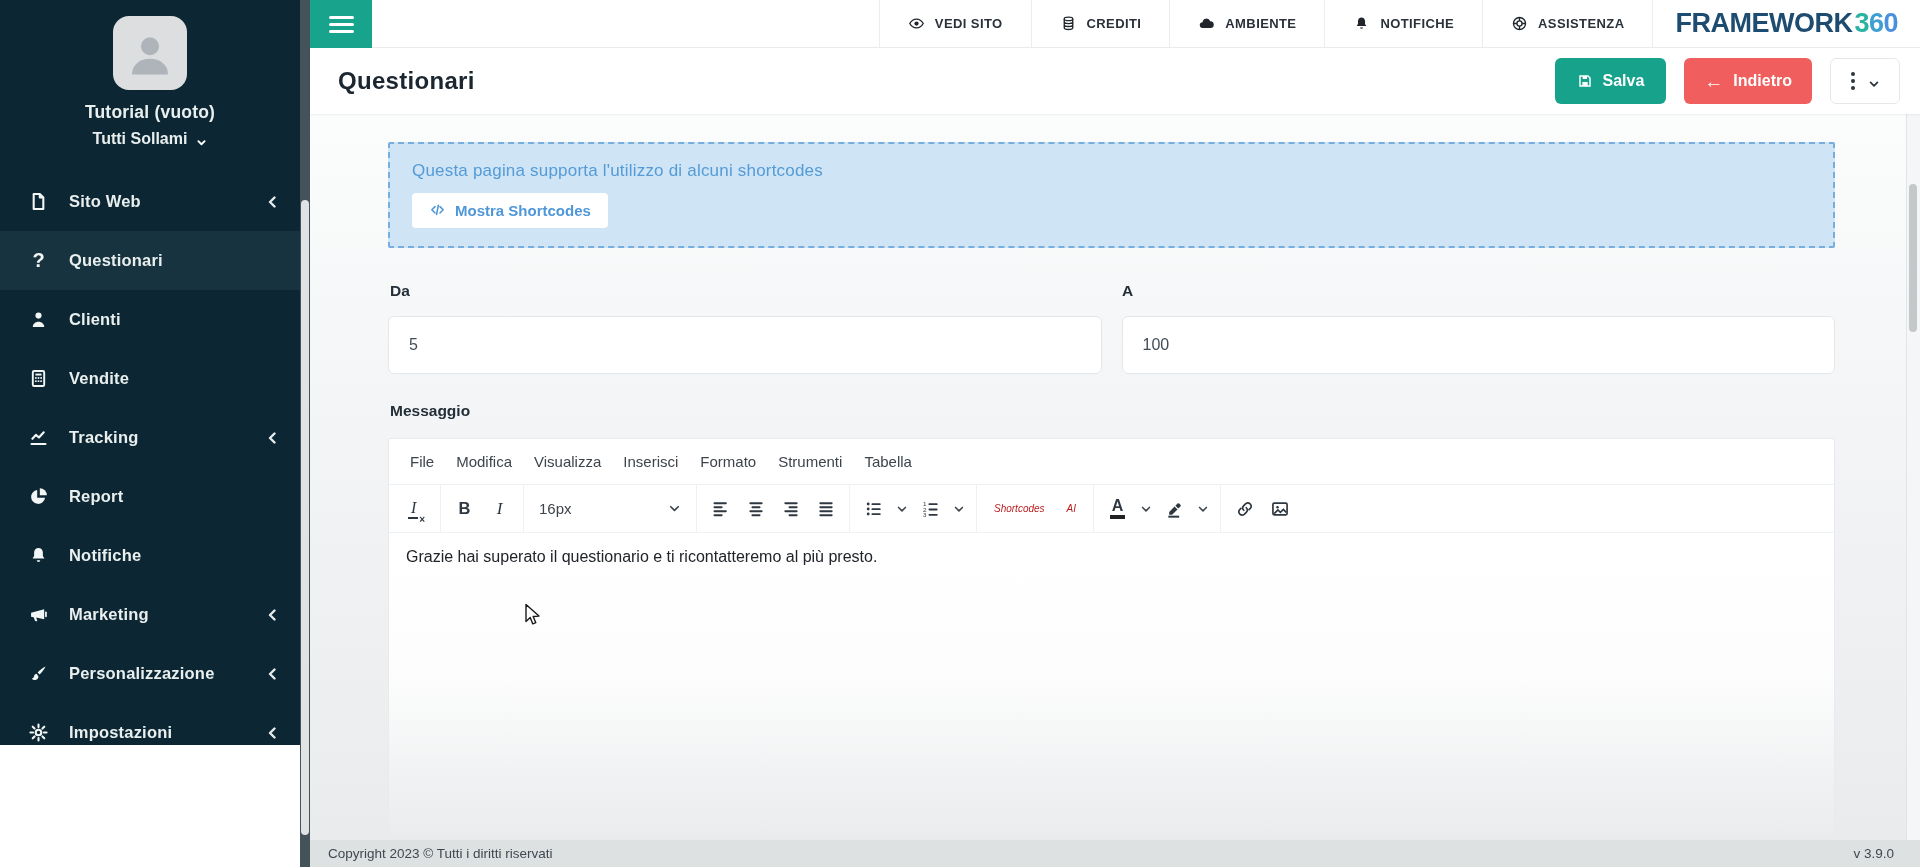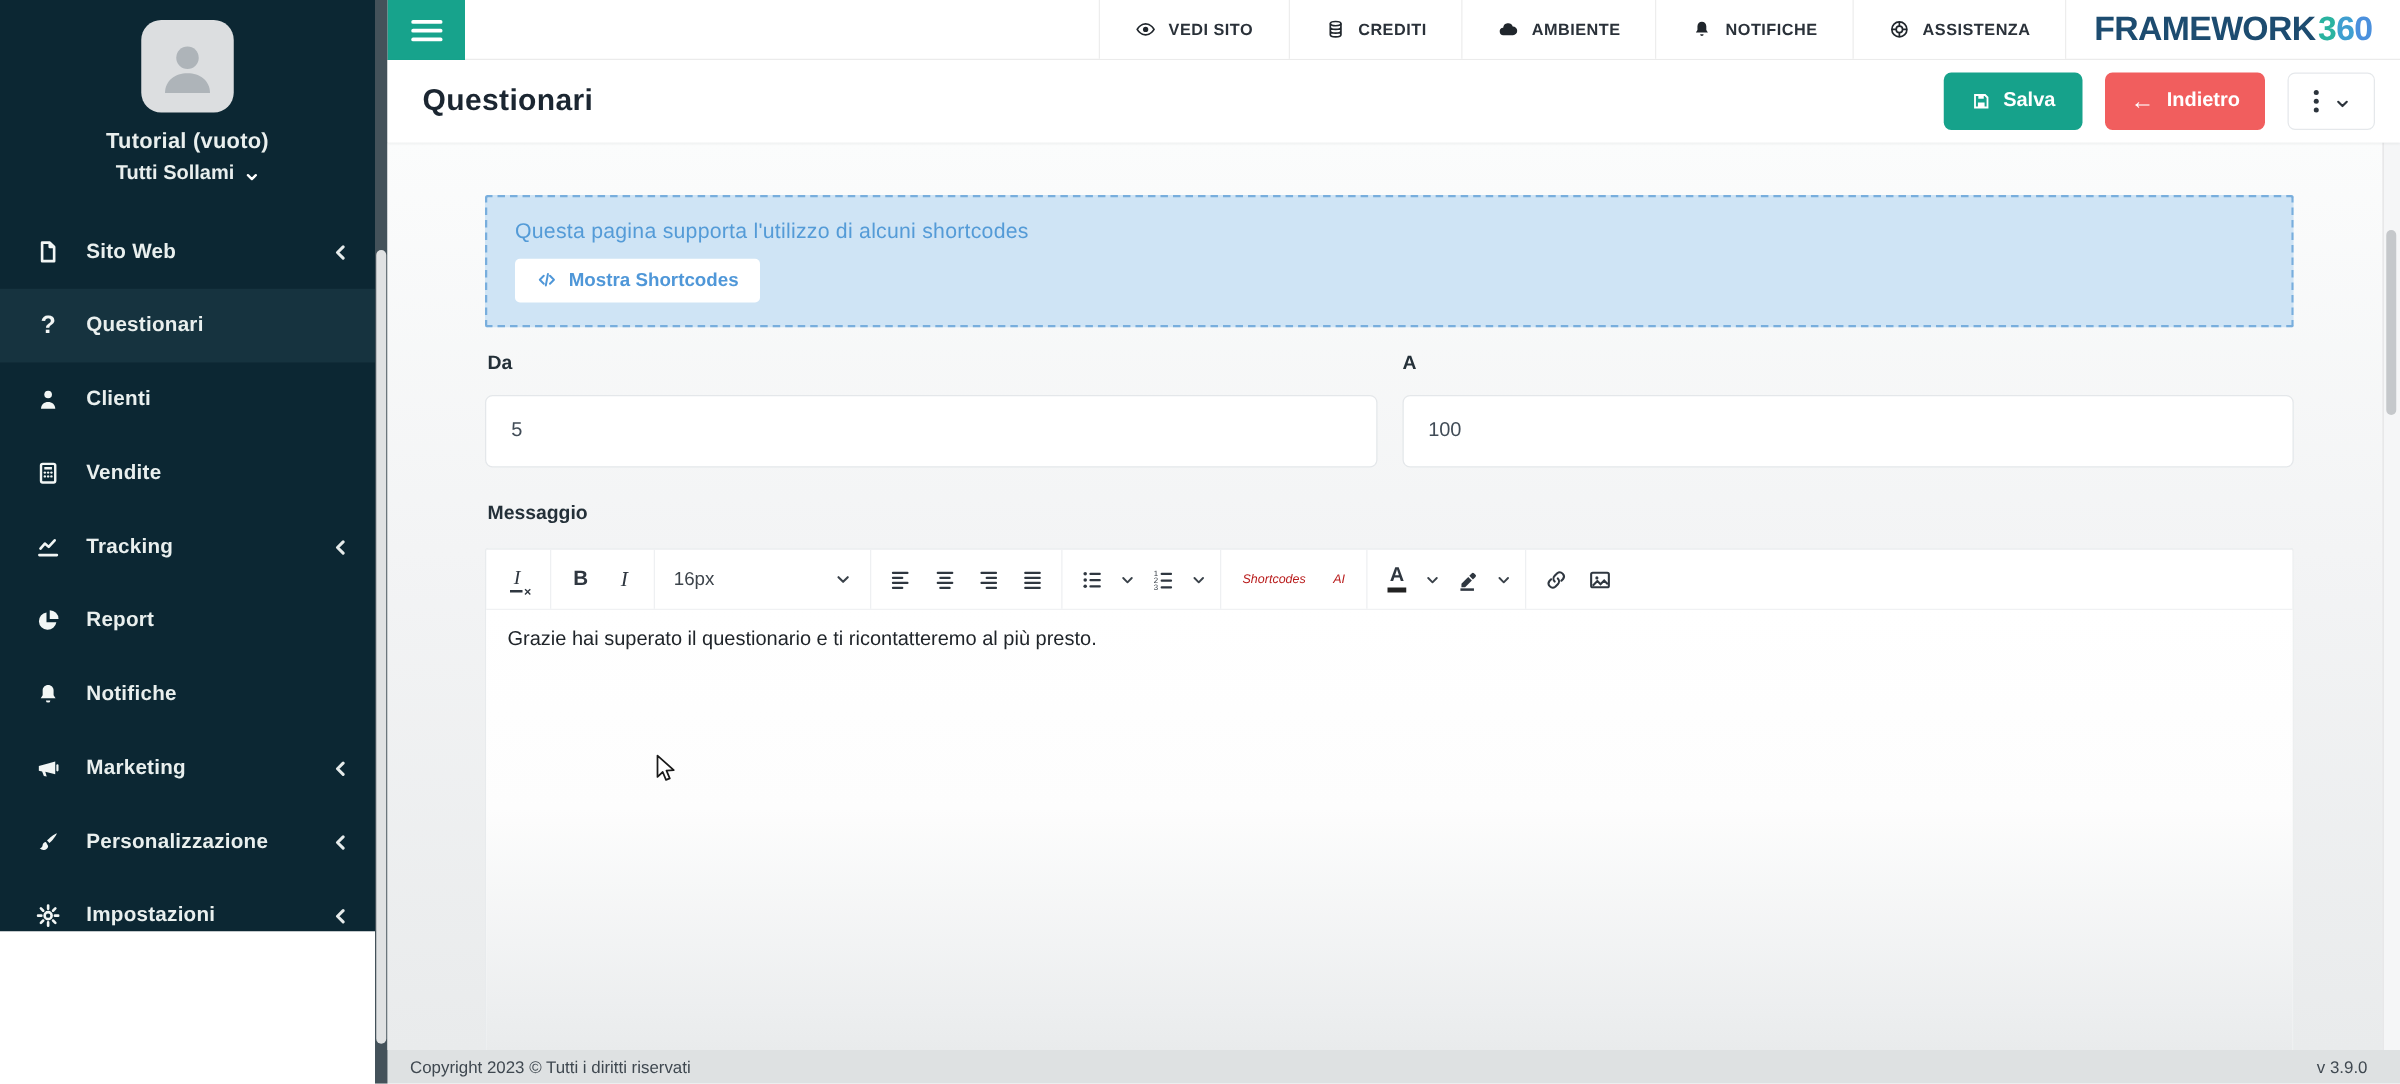--- a/index.html
+++ b/index.html
@@ -63,21 +63,21 @@
   .btn-more { background:#fff; border:1px solid #e5e8eb; width:70px; justify-content:center;
     gap:13px; color:#2c343c; }
   .dots { display:flex; flex-direction:column; gap:3px; }
   .dots i { width:4px; height:4px; border-radius:50%; background:#2c343c; }
   .btn-more .icon { width:12px; height:12px; }
 
   
   .content { position:relative; height:726px; flex:0 0 726px;
     background:linear-gradient(180deg,#fbfcfc 0%,#f3f4f5 45%,#e9ebec 100%); }
 
-  .info-box { position:absolute; left:78px; top:42px; width:1447px; height:106px;
+  .info-box { position:absolute; left:78px; top:28px; width:1447px; height:106px;
     background:#cfe4f5; border:2px dashed #78aedd; border-radius:2px; padding:17px 22px; }
   .info-text { color:#549bd7; font-size:17px; font-weight:500; letter-spacing:.2px; }
   .info-btn { margin-top:12px; display:inline-flex; align-items:center; gap:9px; background:#fff;
     border:none; border-radius:4px; padding:9px 17px; color:#4f97d8; font-size:15px;
     font-weight:700; cursor:pointer; font-family:"Liberation Sans", sans-serif; }
   .info-btn .icon { width:17px; height:17px; }
 
   .fld-label { position:absolute; font-size:15.5px; font-weight:700; color:#243039; }
   .lbl-da { left:80px; top:168px; }
   .lbl-a  { left:812px; top:168px; }
@@ -359,20 +359,29 @@
       <div class="fld-label lbl-da">Da</div>
       <div class="fld-label lbl-a">A</div>
       <div class="inputs-row">
         <input type="text" value="5" style="">
         <input type="text" value="100" style="">
       </div>
 
       <div class="fld-label lbl-msg">Messaggio</div>
 
       <div class="editor">
+        <div class="mce-menubar" id="mce-menubar">
+            <button class="menu-item">File</button>
+            <button class="menu-item">Modifica</button>
+            <button class="menu-item">Visualizza</button>
+            <button class="menu-item">Inserisci</button>
+            <button class="menu-item">Formato</button>
+            <button class="menu-item">Strumenti</button>
+            <button class="menu-item">Tabella</button>
+          </div>
         <div class="mce-toolbar">
           <div class="tb-group">
             <button class="tb-btn fmt-clear">
                 <i>I</i>
                 <b>×</b>
               </button>
           </div>
           <div class="tb-group">
             <button class="tb-btn tb-bold">B</button>
             <button class="tb-btn tb-italic">I</button>

